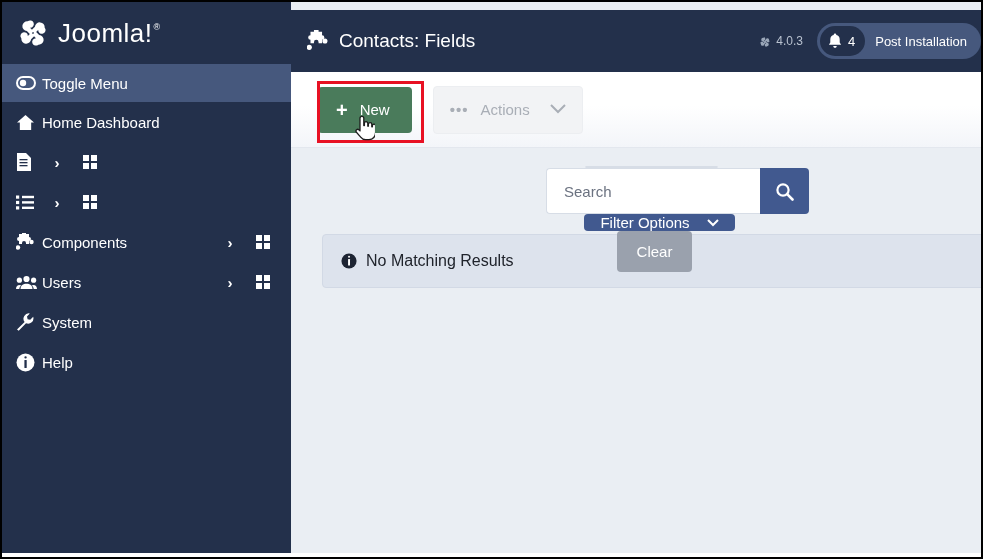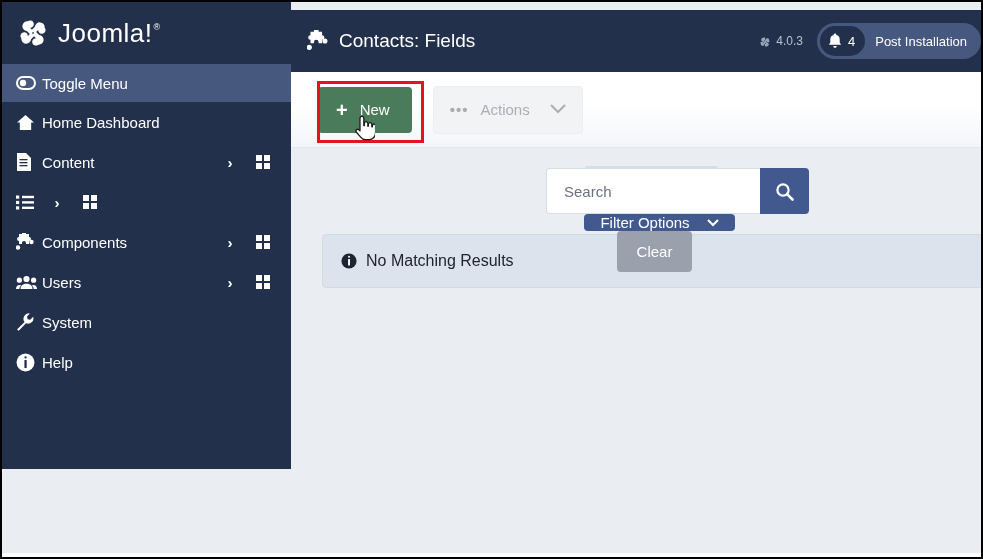--- a/index.html
+++ b/index.html
@@ -19,21 +19,21 @@
     border: 2px solid #000000;
     background: #eaeef3;
   }
 
   
   #sidebar {
     position: absolute;
     left: 0;
     top: 0;
     width: 289px;
-    height: 467px;
+    height: 555px;
     background: #23304b;
     box-sizing: border-box;
     overflow: hidden;
   }
   #brand {
     height: 62px;
     display: flex;
     align-items: center;
     padding-left: 14px;
     box-sizing: border-box;
@@ -451,21 +451,20 @@
       <span class="side-ico">
         <svg width="15" height="18" viewBox="0 0 15 18" fill="#ffffff">
           <path d="M1 0 h9 l5 5 v13 H1z"></path>
           <g fill="#23304b">
               <rect x="3.5" y="6" width="8" height="1.3"></rect>
               <rect x="3.5" y="9" width="8" height="1.3"></rect>
               <rect x="3.5" y="12" width="8" height="1.3"></rect>
             </g>
         </svg>
       </span>
-      <span class="side-label">Content</span>
       <span class="side-chev">›</span>
       <span class="side-grid">
         <span class="grid-ico">
             <i></i>
             <i></i>
             <i></i>
             <i></i>
           </span>
       </span>
     </div>

